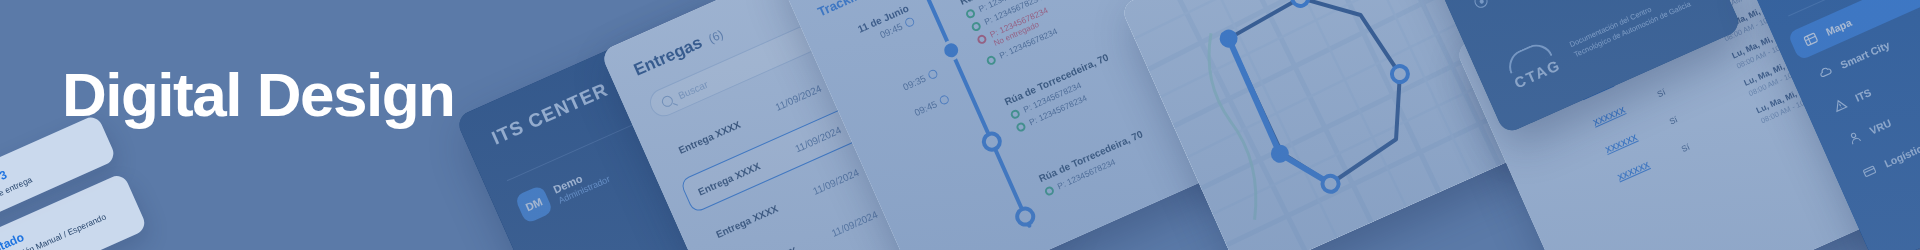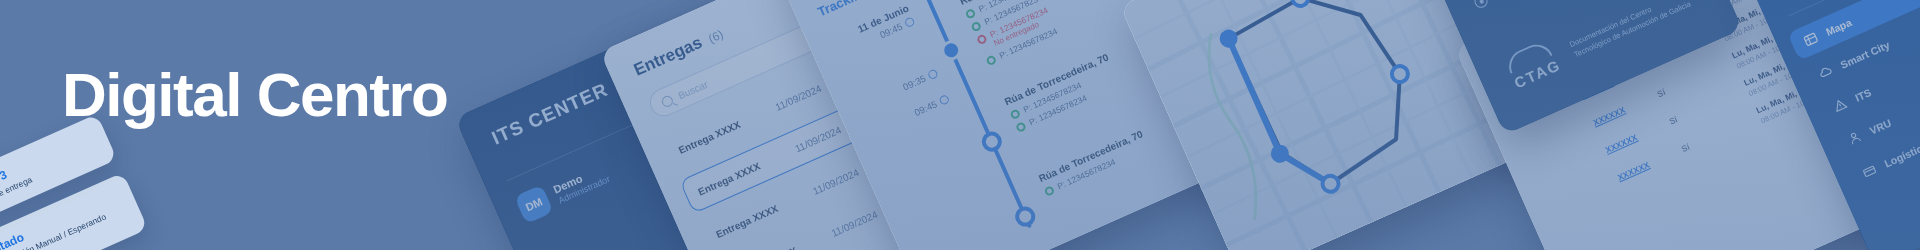--- a/index.html
+++ b/index.html
@@ -277,21 +277,21 @@
   .hours { color: #7791b3; font-size: 7.5px; margin-top: 2px; }
   .acts { display: flex; gap: 9px; align-items: center; }
   .act-ic { width: 12px; height: 13px; }
   .act-ic svg { display: block; }
 </style>
 </head>
 <body>
 
 <div id="stage">
 
-  <div class="hero-title">Digital Centro</div>
+  <div class="hero-title">Digital Design</div>
 
   <div class="mock" id="its-sidebar">
     <div class="its-brand">ITS CENTER</div>
     <div class="its-kebab">
         <i></i>
         <i></i>
         <i></i>
       </div>
     <div class="its-divider"></div>
     <div class="its-user">

